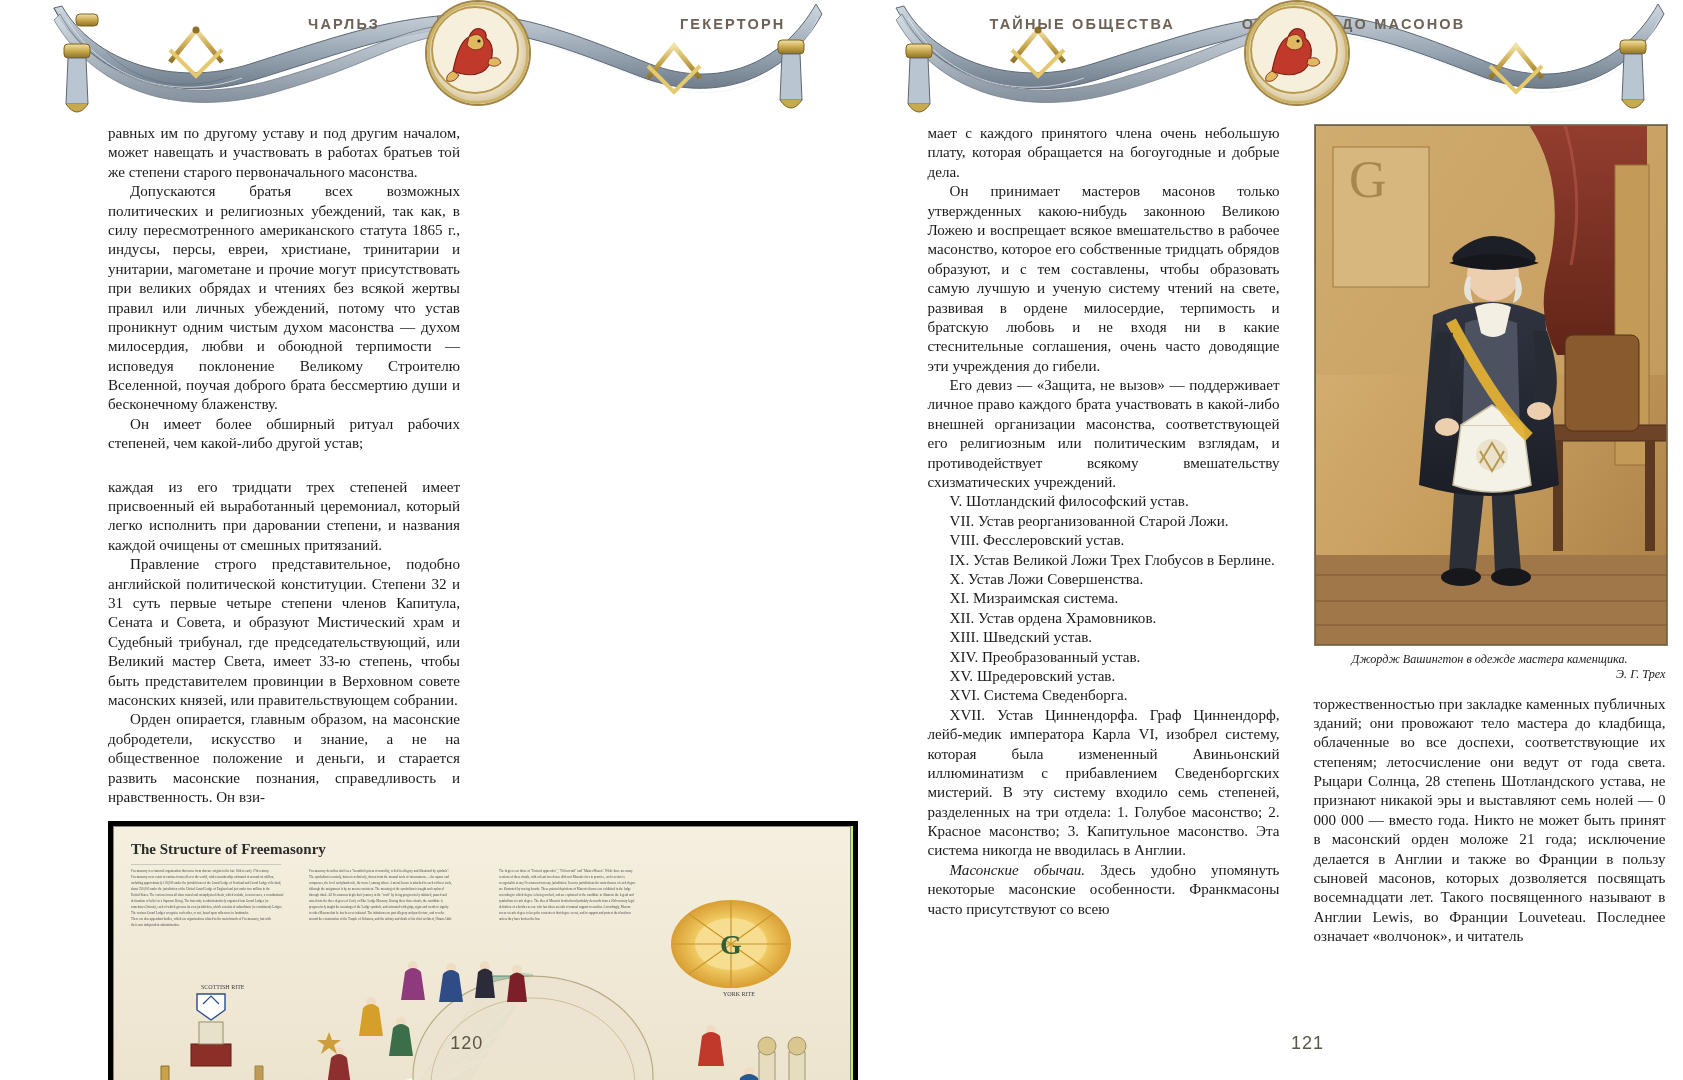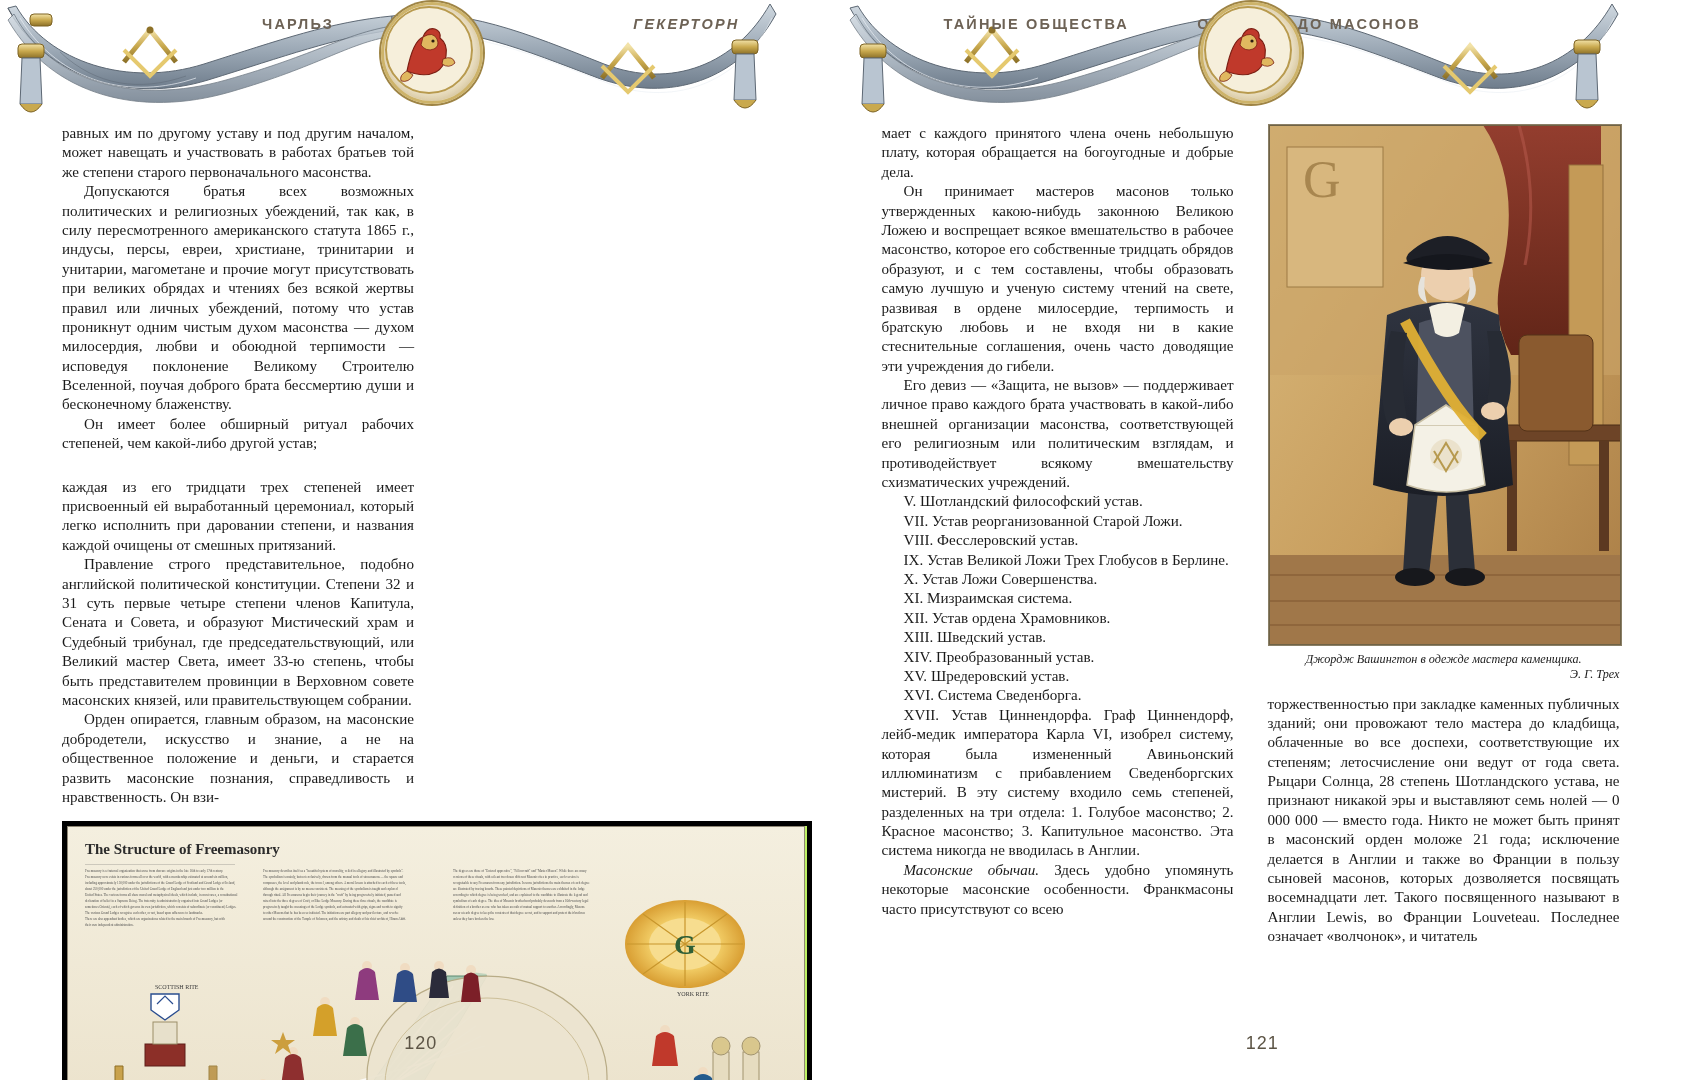--- a/index.html
+++ b/index.html
@@ -19,21 +19,21 @@
     width: 1683px;
     height: 1080px;
     display: flex;
   }
   .page {
     position: relative;
     width: 841.5px;
     height: 1080px;
     box-sizing: border-box;
   }
-  .page-left { padding: 0 40px 0 62px; }
+  .page-left { padding: 0 40px 0 62px; margin-left: 46px; }
   .page-right { padding: 0 62px 0 40px; }
 
   
   .header {
     position: relative;
     height: 120px;
   }
   .swag-wrap {
     position: absolute;
     left: 0; right: 0; top: 0;
@@ -45,21 +45,21 @@
     font-size: 14.5px;
     letter-spacing: 2.2px;
     color: #6d6255;
     font-family: "Liberation Sans", sans-serif;
     font-weight: 700;
     text-transform: uppercase;
     white-space: nowrap;
   }
   .rh-left  { left: 200px; }
   .rh-right { right: 200px; }
-  .page-left .rh-right { right: 62px; font-style: italic; }
+  .page-left .rh-right { right: 62px; }
   .page-right .rh-left { left: 62px; }
 
   .medallion {
     position: absolute;
     top: 2px;
     left: 50%;
     transform: translateX(-50%);
     width: 96px;
     height: 96px;
     border-radius: 50%;

